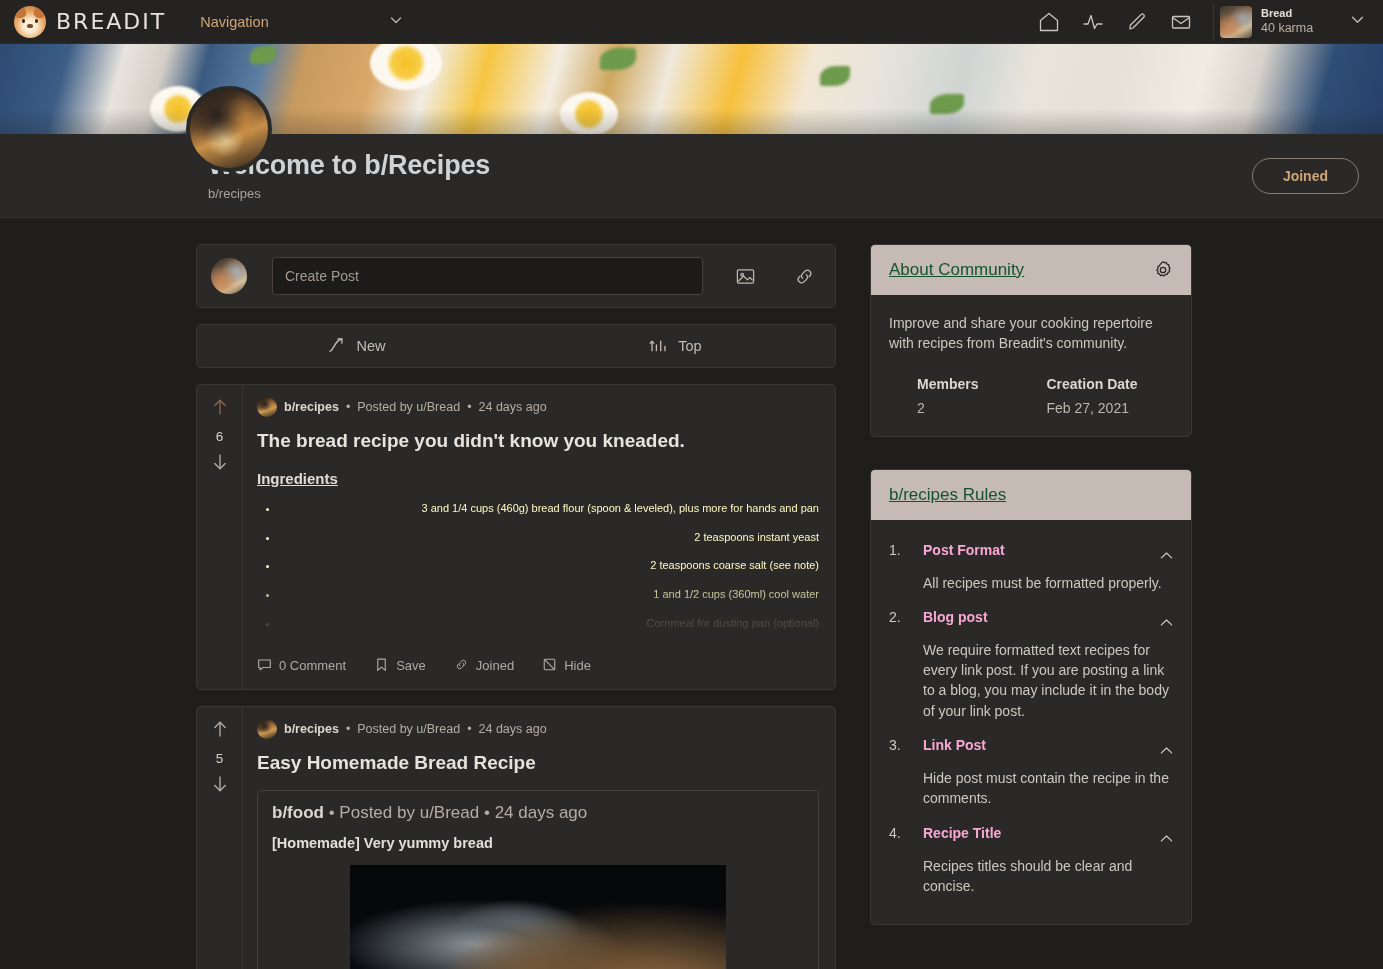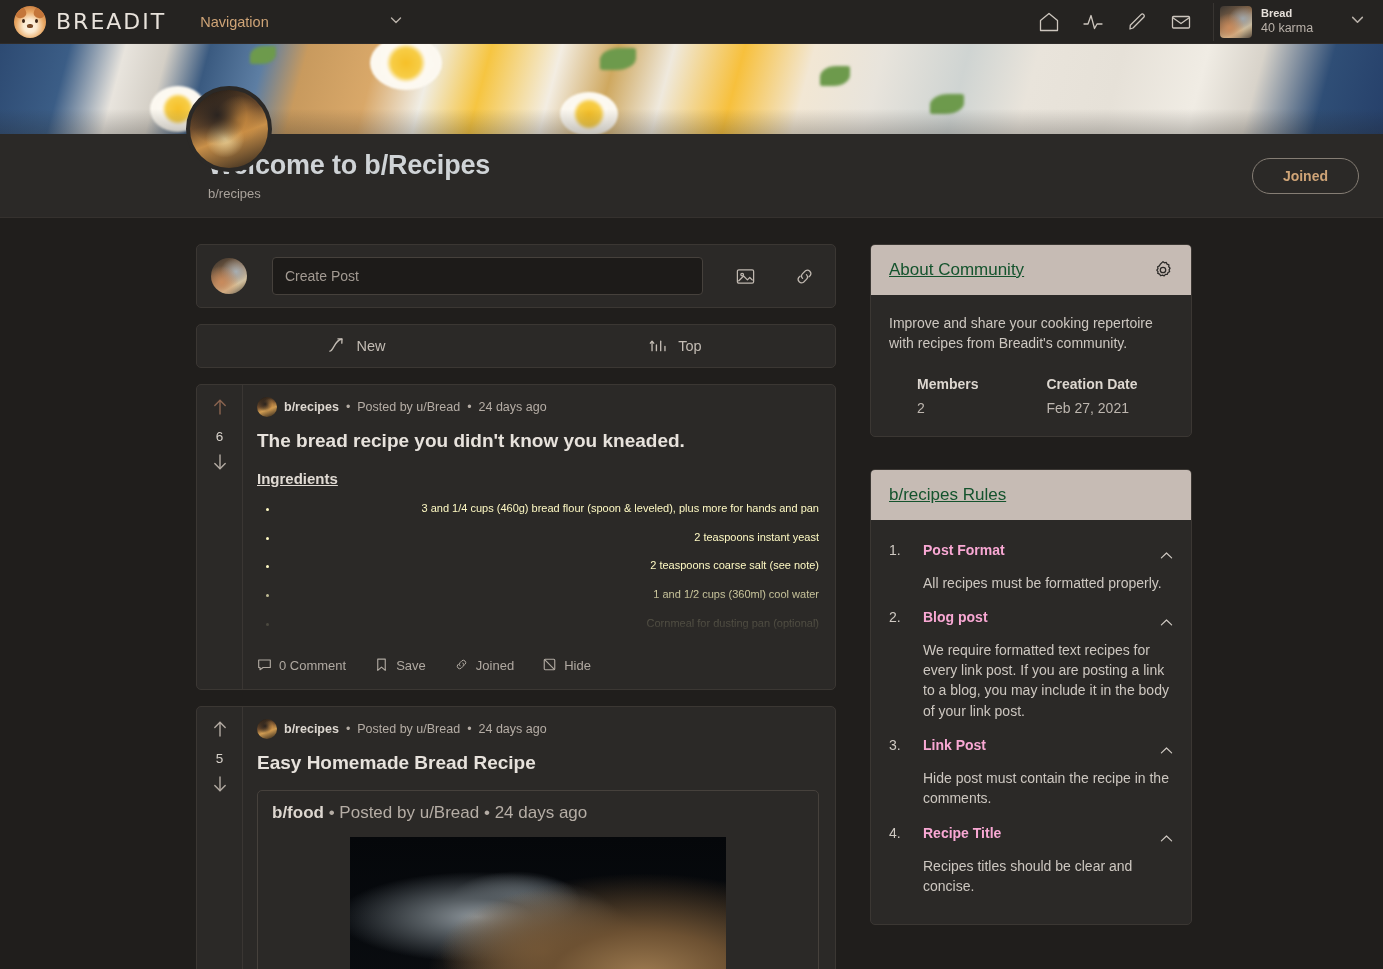--- a/index.html
+++ b/index.html
@@ -458,20 +458,21 @@
         <div class="post-title">Easy Homemade Bread Recipe</div>
 
         <div class="xpost">
           <div class="xpost-meta">
             <span class="pm-strong">b/food</span>
             <span>•</span>
             <span>Posted by u/Bread</span>
             <span>•</span>
             <span>24 days ago</span>
           </div>
+          <div class="xpost-title">[Homemade] Very yummy bread</div>
           <div class="xpost-img"></div>
         </div>
       </div>
     </div>
 
   </div>
 
   <div class="col-side">
 
     <div class="side-card">

